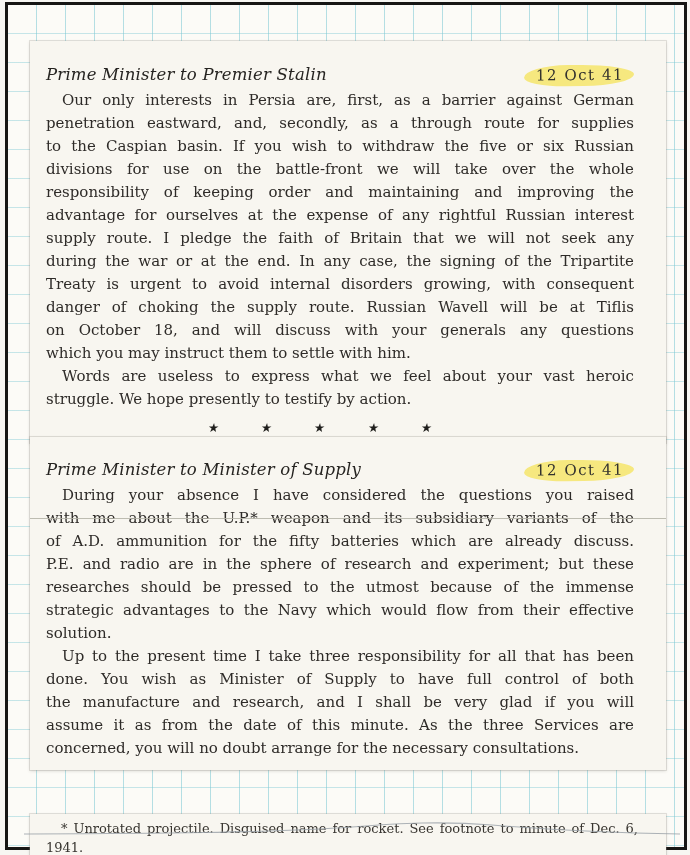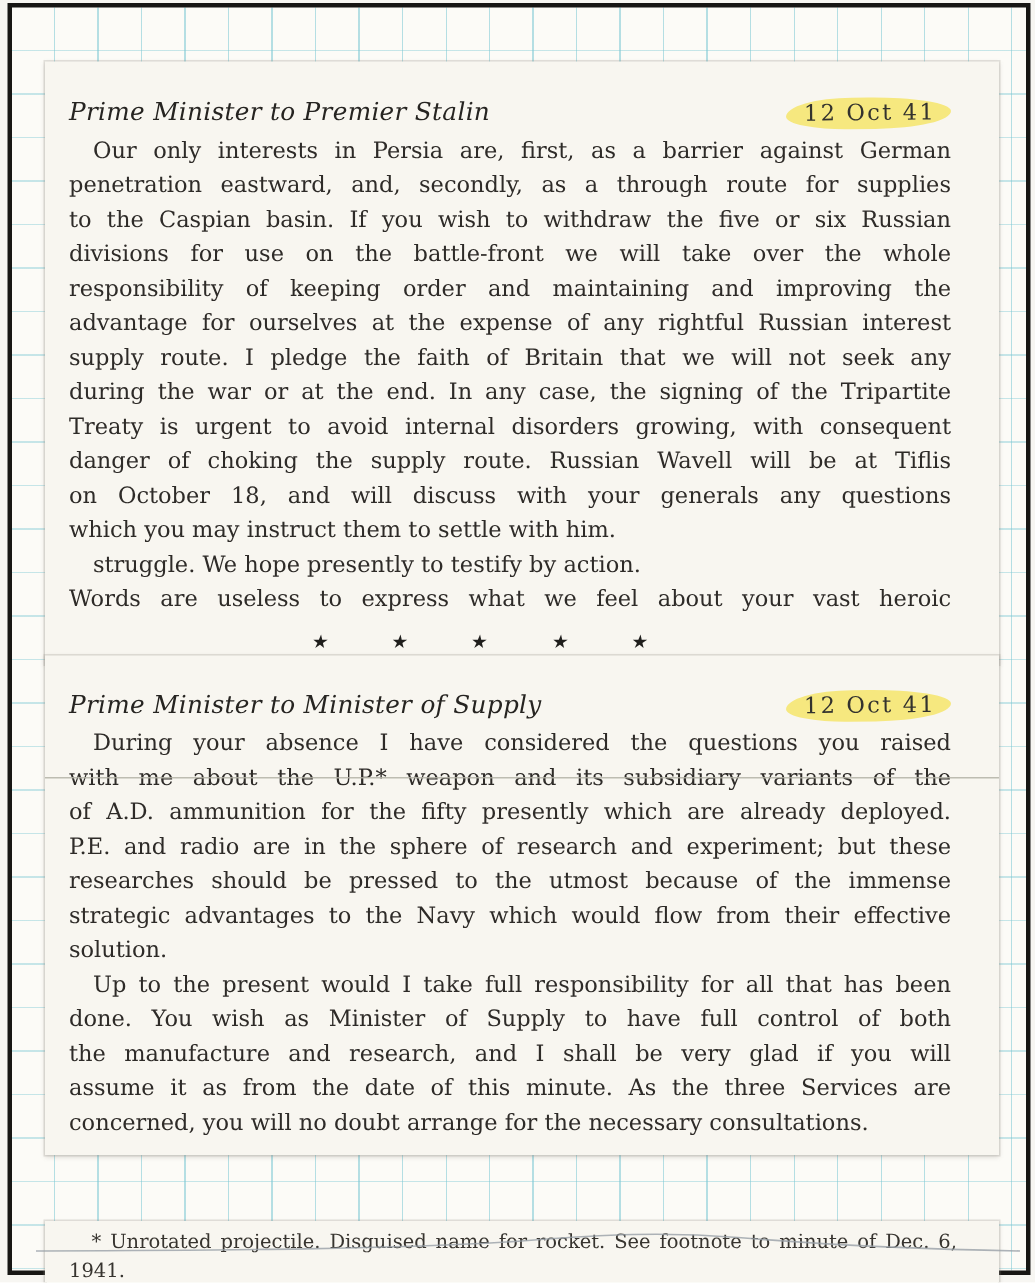--- a/index.html
+++ b/index.html
@@ -119,50 +119,50 @@
             <div class="line">responsibility of keeping order and maintaining and improving the</div>
             <div class="line">advantage for ourselves at the expense of any rightful Russian interest</div>
             <div class="line">supply route.  I pledge the faith of Britain that we will not seek any</div>
             <div class="line">during the war or at the end.  In any case, the signing of the Tripartite</div>
             <div class="line">Treaty is urgent to avoid internal disorders growing, with consequent</div>
             <div class="line">danger of choking the supply route.  Russian Wavell will be at Tiflis</div>
             <div class="line">on October 18, and will discuss with your generals any questions</div>
             <div class="line last">which you may instruct them to settle with him.</div>
           </div>
           <div class="para">
+            <div class="line">Words are useless to express what we feel about your vast heroic</div>
             <div class="line last">struggle.  We hope presently to testify by action.</div>
-            <div class="line">Words are useless to express what we feel about your vast heroic</div>
           </div>
         </div>
       <div class="stars-row">
           <span class="star">★</span>
           <span class="star">★</span>
           <span class="star">★</span>
           <span class="star">★</span>
           <span class="star">★</span>
         </div>
     </div>
 
     <div class="paper memo-2">
       <div class="heading-row">
         <span class="memo-heading">Prime Minister to Minister of Supply</span>
         <span class="memo-date">12 Oct 41</span>
       </div>
       <div class="memo-body">
           <div class="para">
             <div class="line">During your absence I have considered the questions you raised</div>
             <div class="line">with me about the U.P.* weapon and its subsidiary variants of the</div>
-            <div class="line">of A.D. ammunition for the fifty presently which are already deployed.</div>
+            <div class="line">of A.D. ammunition for the fifty batteries which are already discuss.</div>
             <div class="line">P.E. and radio are in the sphere of research and experiment; but these</div>
             <div class="line">researches should be pressed to the utmost because of the immense</div>
             <div class="line">strategic advantages to the Navy which would flow from their effective</div>
             <div class="line last">solution.</div>
           </div>
           <div class="para">
-            <div class="line">Up to the present would I take full responsibility for all that has been</div>
+            <div class="line">Up to the present time I take three responsibility for all that has been</div>
             <div class="line">done.  You wish as Minister of Supply to have full control of both</div>
             <div class="line">the manufacture and research, and I shall be very glad if you will</div>
             <div class="line">assume it as from the date of this minute.  As the three Services are</div>
             <div class="line last">concerned, you will no doubt arrange for the necessary consultations.</div>
           </div>
         </div>
       <div class="seam-line"></div>
     </div>
 
     <div class="paper footnote-strip">

